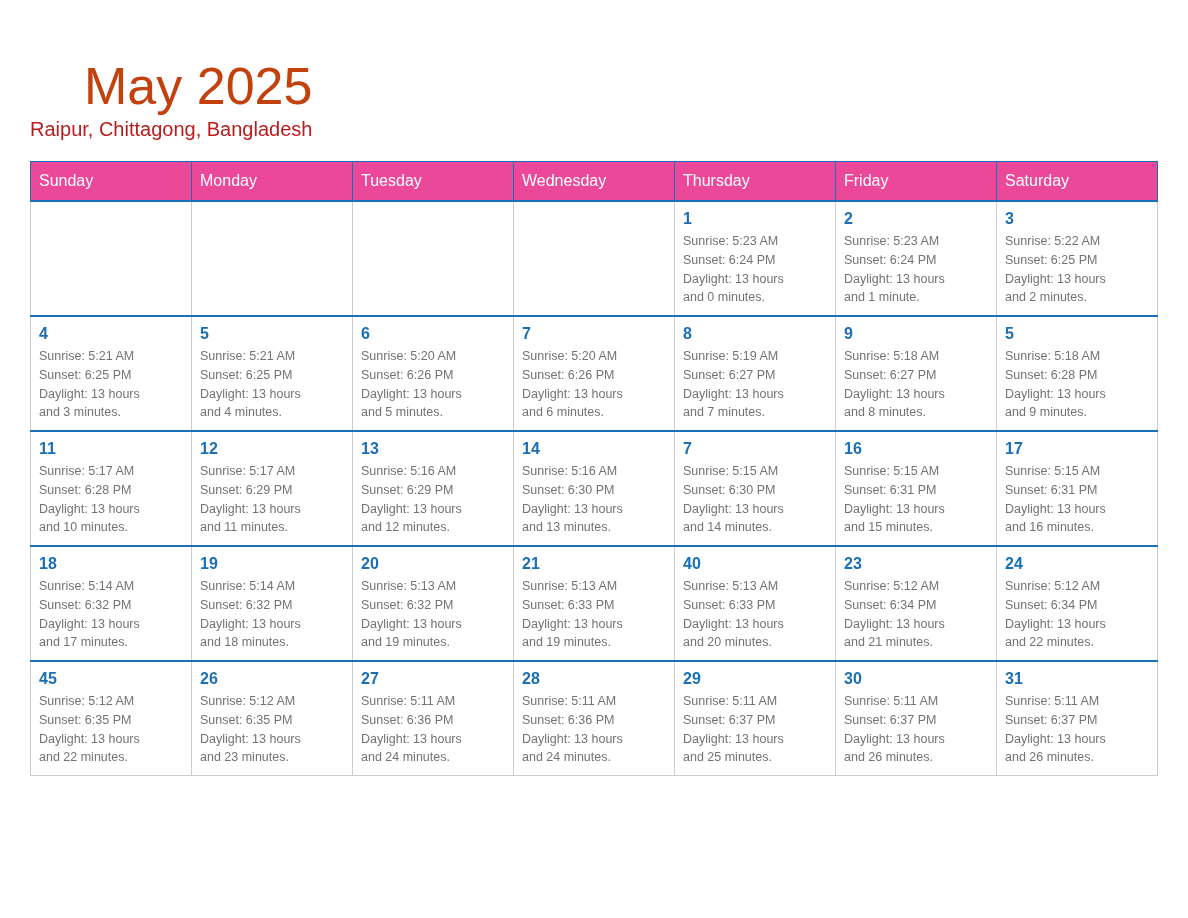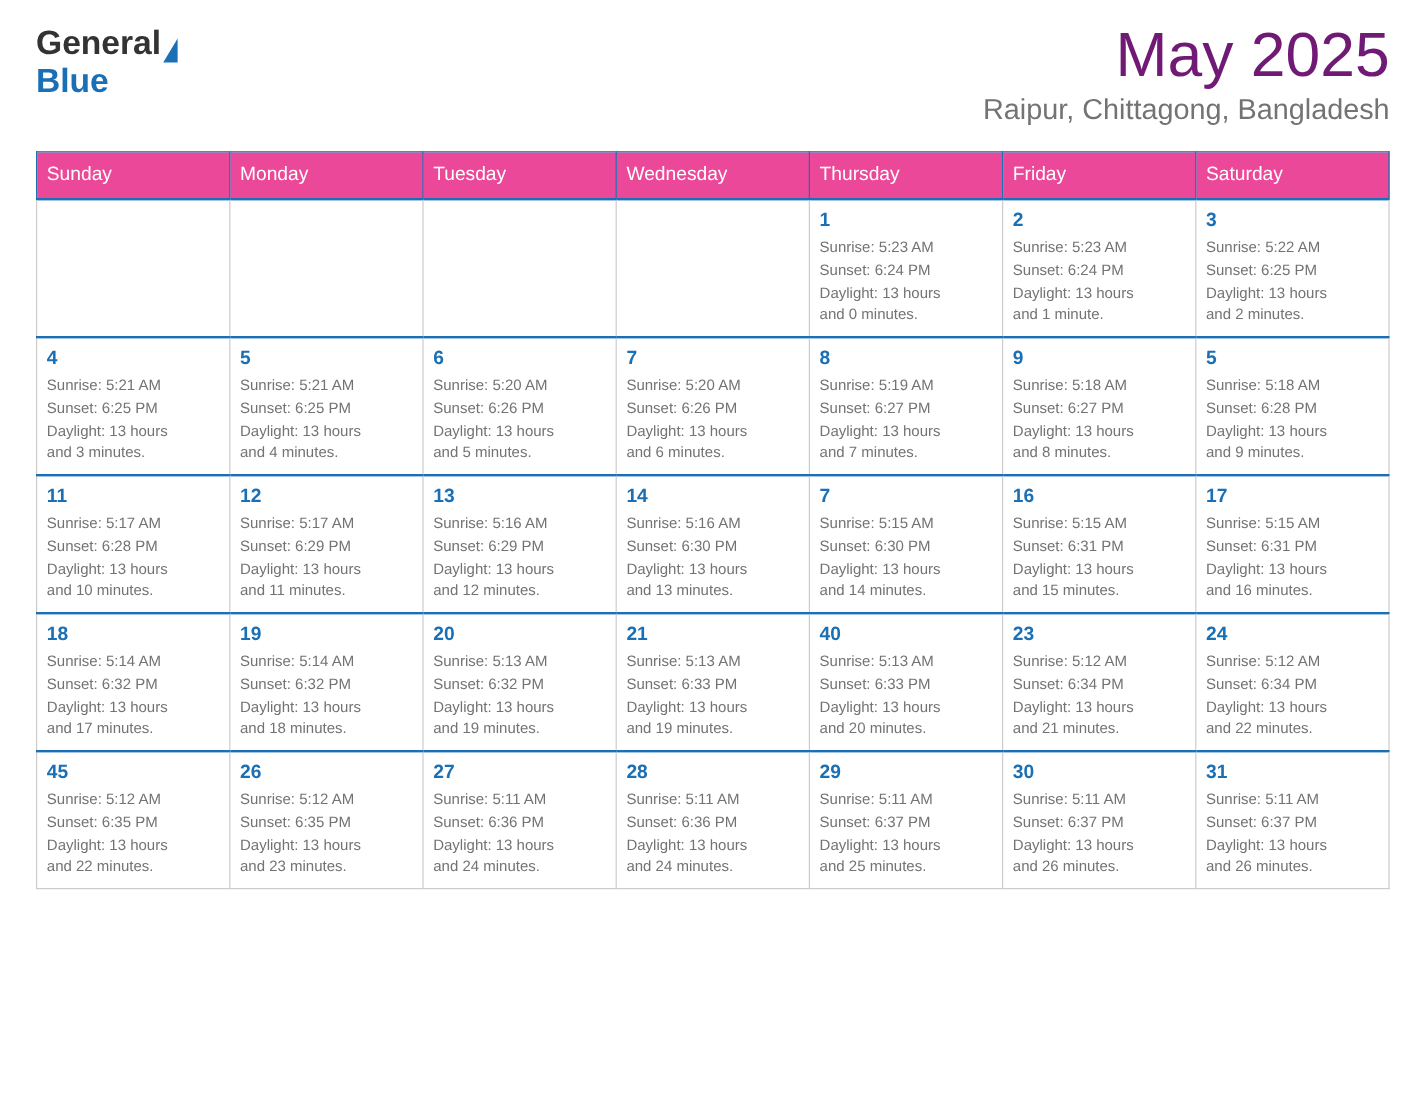--- a/index.html
+++ b/index.html
@@ -46,27 +46,28 @@
     .logo-top-row {
       display: flex;
       align-items: flex-end;
     }
     .title-block {
       text-align: right;
     }
     .title-block h1 {
       font-size: 52px;
       font-weight: normal;
-      color: #701a75;
+      color: #c2410c;
       line-height: 1;
+      margin-top: 40px;
     }
     .title-block h2 {
-      font-size: 24px;
+      font-size: 20px;
       font-weight: normal;
-      color: #737373;
+      color: #b91c1c;
       margin-top: 6px;
     }
     .calendar {
       width: 100%;
       border-collapse: collapse;
       border: 1px solid #ccc;
     }
     .calendar th {
       background-color: #ec4899;
       color: #fff;
@@ -101,29 +102,20 @@
       border-top: 2px solid #1a6fb5;
     }
     .empty-cell {
       background: #fff;
     }
   </style>
 </head>
 <body>
 
 <div class="header">
-  <div class="logo">
-    <div class="logo-inner">
-      <div class="logo-top-row">
-        <span class="logo-text-general">General</span>
-        <div class="logo-triangle"></div>
-      </div>
-      <span class="logo-text-blue">Blue</span>
-    </div>
-  </div>
   <div class="title-block">
     <h1>May 2025</h1>
     <h2>Raipur, Chittagong, Bangladesh</h2>
   </div>
 </div>
 
 <table class="calendar">
   <thead>
     <tr>
     <th>Sunday</th>

